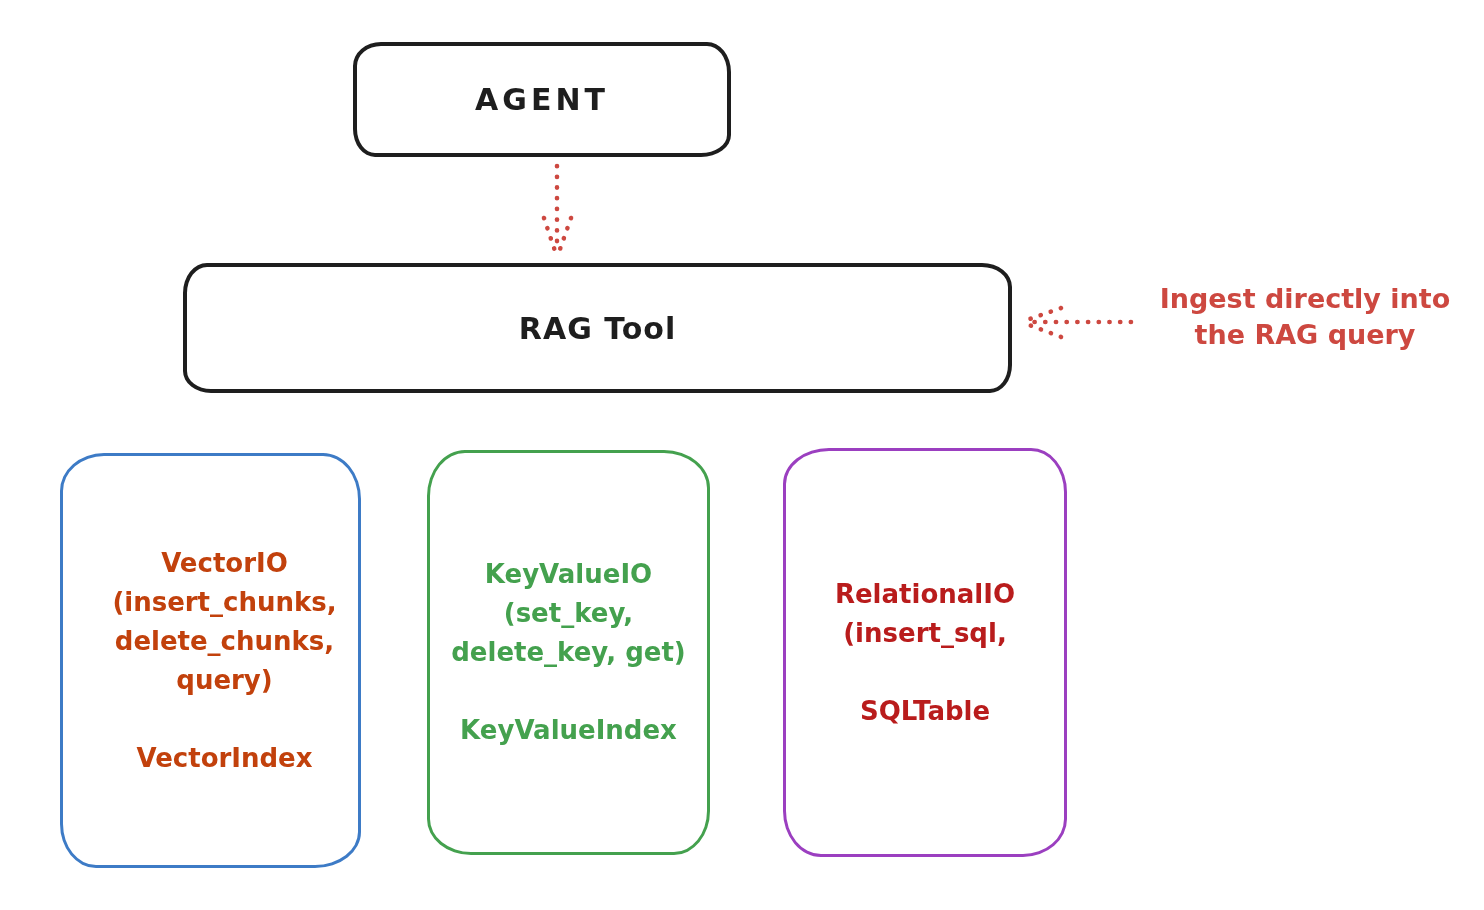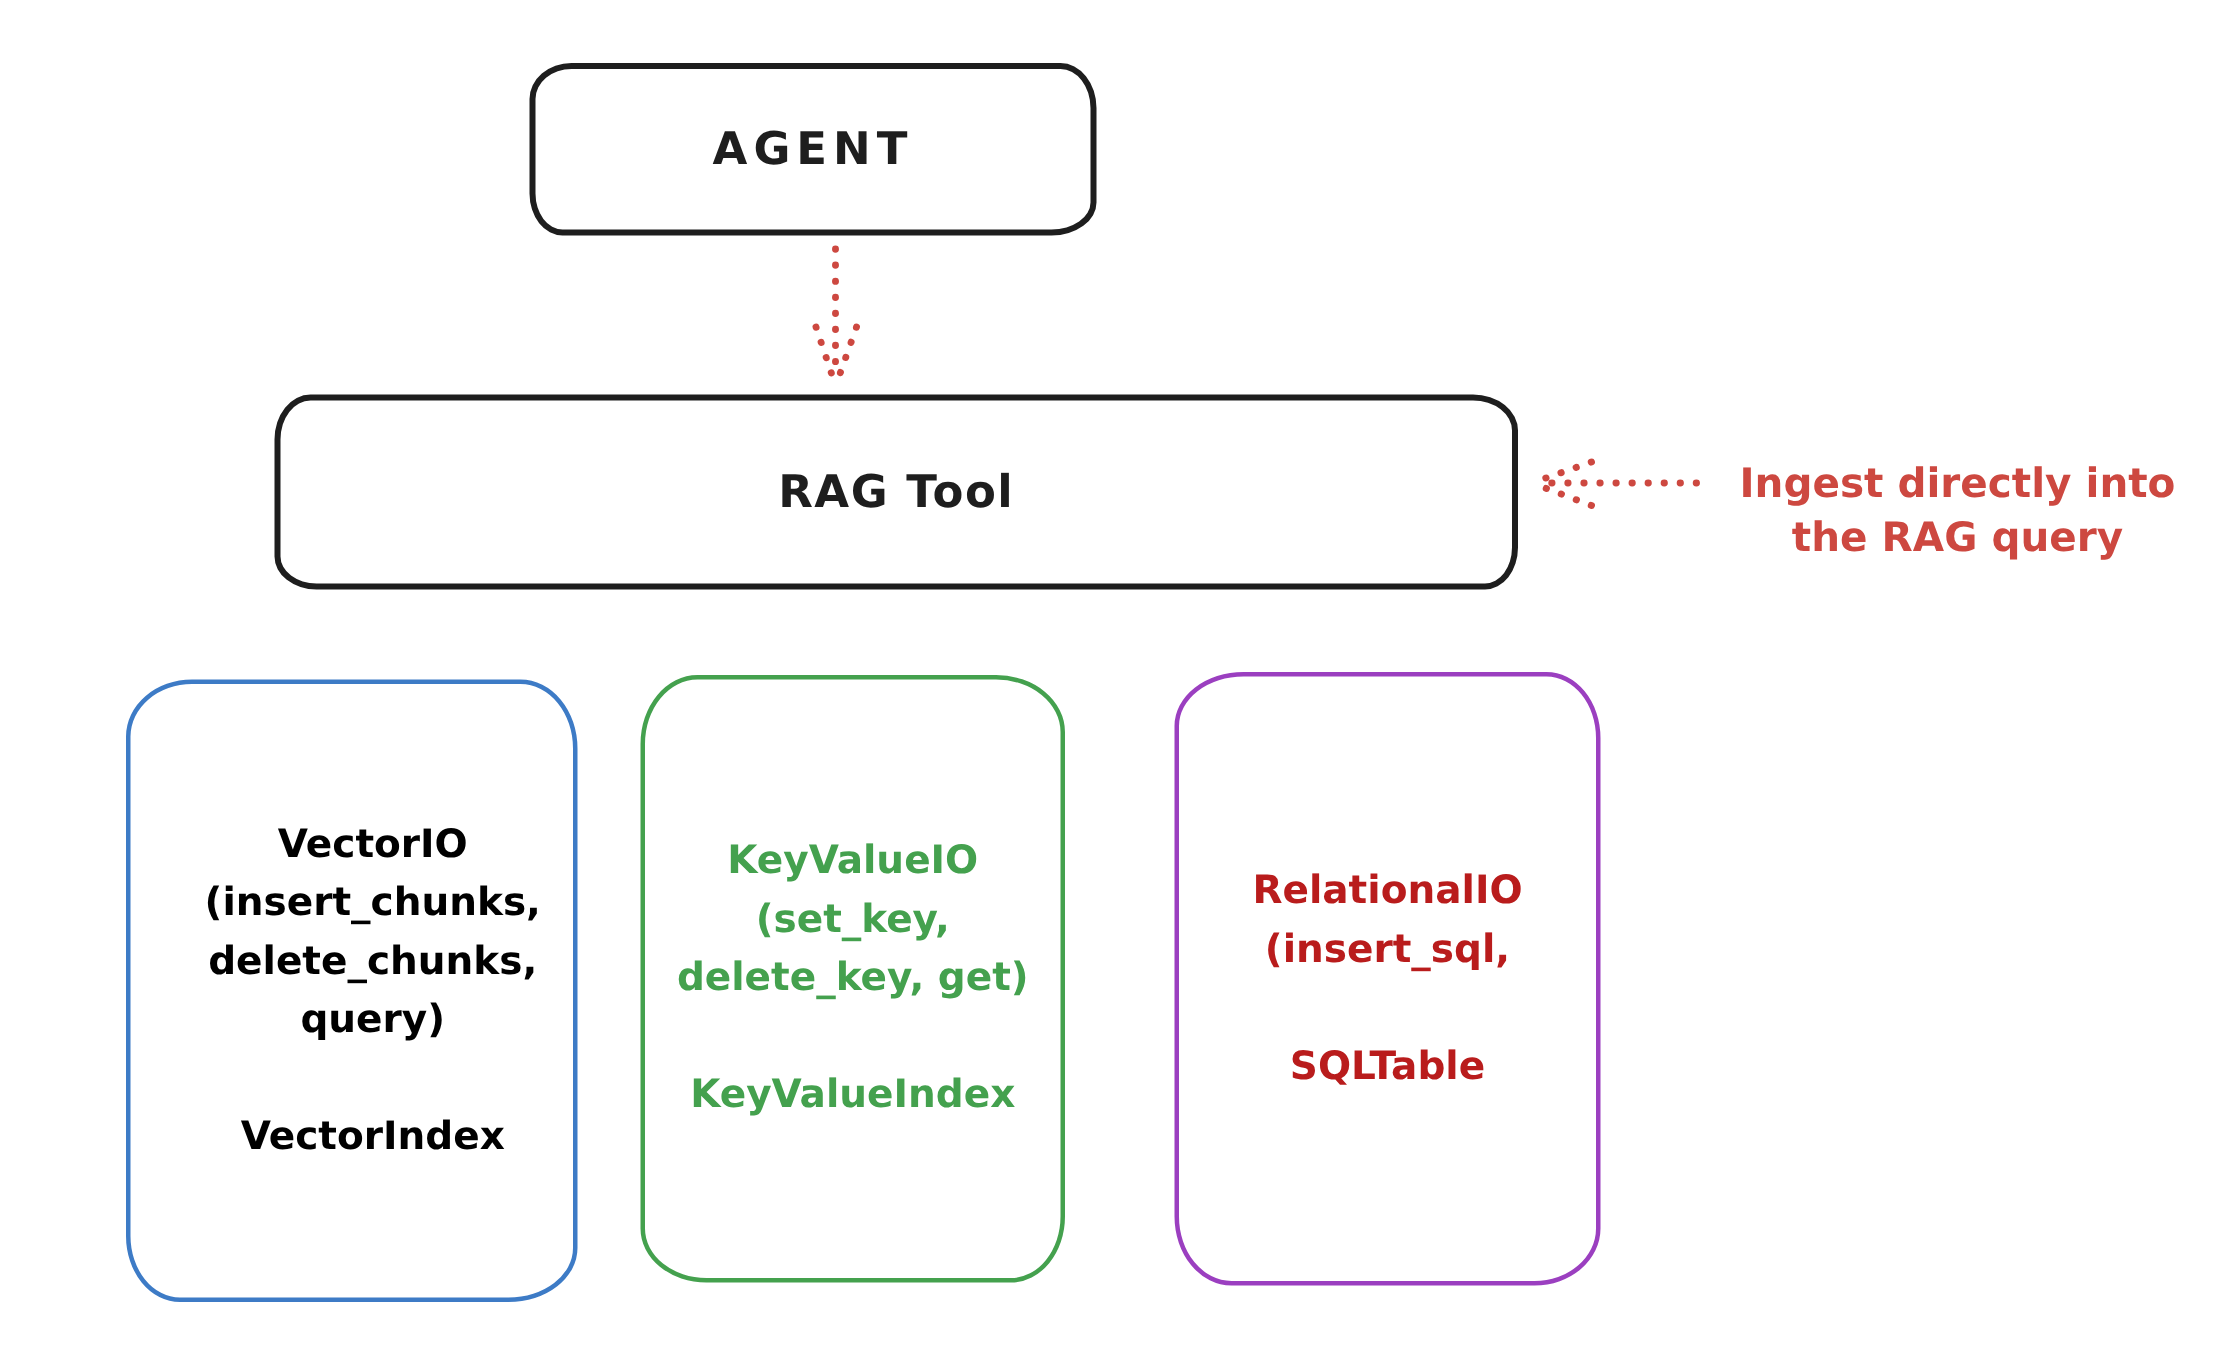--- a/index.html
+++ b/index.html
@@ -38,22 +38,22 @@
     position: absolute;
     background: #ffffff;
     display: flex; flex-direction: column;
     align-items: center; justify-content: center;
     text-align: center;
     font-size: 26px; font-weight: 600;
     line-height: 39px;
   }
   .card .index-label { margin-top: 39px; }
   .card.blue {
-    left: 84px; top: 453px; width: 301px; height: 415px;
-    border: 3.5px solid #3d7bc6; color: #000000;
+    left: 60px; top: 453px; width: 301px; height: 415px;
+    border: 3.5px solid #3d7bc6; color: #c2410c;
     border-radius: 44px 38px 46px 36px / 38px 46px 36px 44px;
     padding-left: 28px;
   }
   .card.green {
     left: 427px; top: 450px; width: 283px; height: 405px;
     border: 3.5px solid #44a14e; color: #44a14e;
     border-radius: 38px 46px 36px 44px / 46px 38px 44px 36px;
   }
   .card.purple {
     left: 783px; top: 448px; width: 284px; height: 409px;
@@ -68,21 +68,21 @@
   .dotted {
     stroke: #cd4840; stroke-width: 4.6;
     stroke-linecap: round; fill: none;
     stroke-dasharray: 0.2 10.5;
   }
 
   
   .annotation {
     position: absolute; left: 1138px; top: 281px; width: 334px;
     color: #cd4840; font-size: 27px; font-weight: 700;
-    text-align: center; line-height: 36px; margin-top: 24px;
+    text-align: center; line-height: 36px;
   }
 </style>
 </head>
 <body>
 
 <div class="canvas">
 
   <div class="sketch-box agent">
     <span class="black-label">AGENT</span>
   </div>

